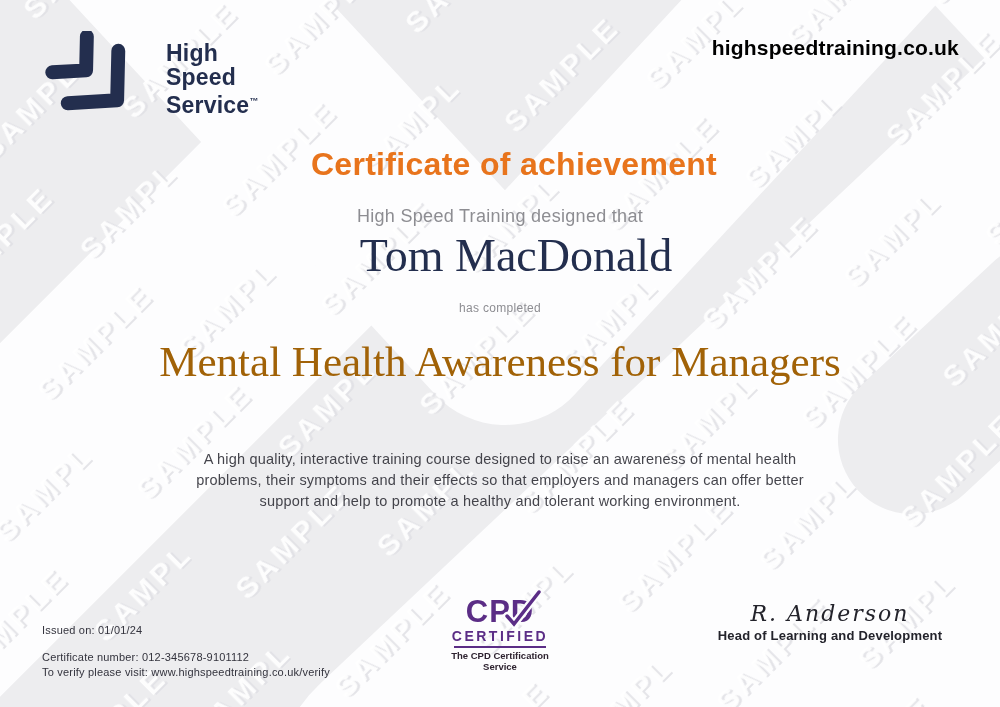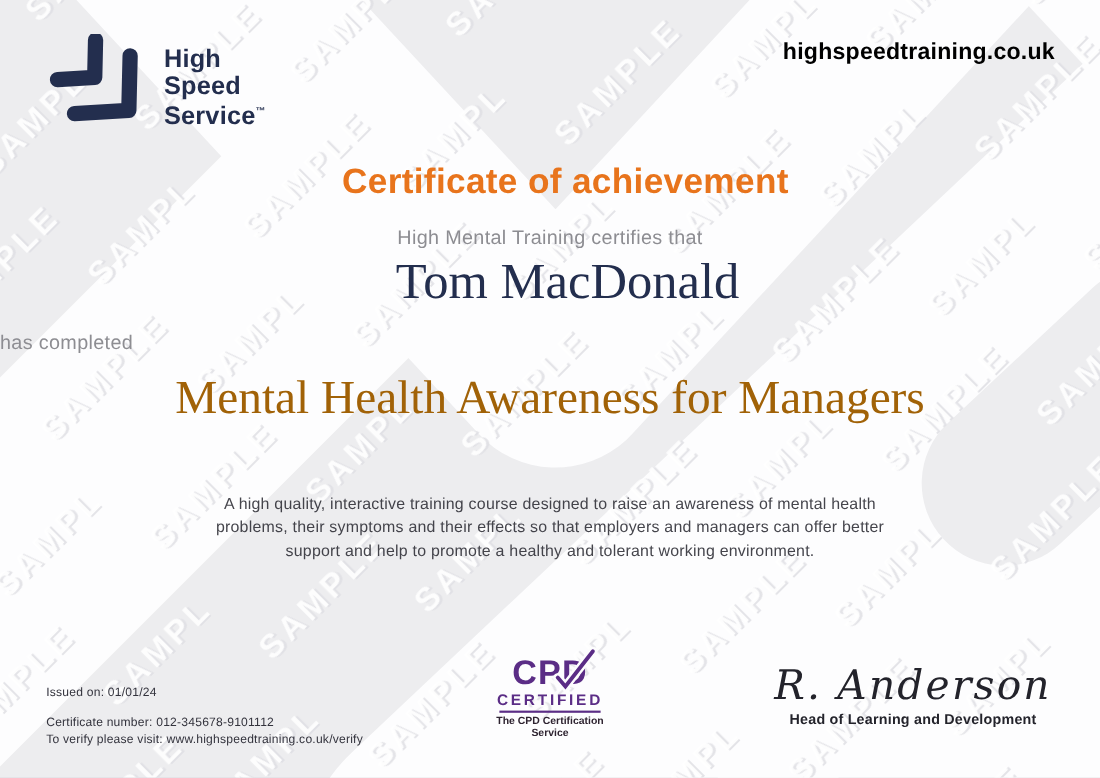--- a/index.html
+++ b/index.html
@@ -10,35 +10,35 @@
     -webkit-font-smoothing:antialiased;
   }
   .bg{position:absolute;inset:0;z-index:0;}
   .wmtxt{font-family:"Liberation Sans",sans-serif;font-weight:bold;font-size:30px;letter-spacing:4px;}
   .wm-shadow{fill:#dfdfe4;opacity:.85;}
   .wm-white{fill:#ffffff;opacity:.9;}
   .content{position:absolute;inset:0;z-index:2;}
 
   
   .logo{position:absolute;left:45px;top:31px;display:flex;align-items:flex-start;}
-  .logo-text{margin-left:8px;margin-top:10px;color:#232e4e;font-weight:bold;
+  .logo-text{margin-left:25px;margin-top:10px;color:#232e4e;font-weight:bold;
     font-size:23px;line-height:24px;letter-spacing:.2px;}
   .tm{font-size:9px;vertical-align:super;font-weight:bold;}
   .site-url{position:absolute;right:41px;top:36px;color:#000000;
     font-size:21px;font-weight:bold;letter-spacing:.2px;}
 
   
   .cert-title{position:absolute;left:0;right:0;top:146px;text-align:center;
     color:#e8741c;font-size:32px;font-weight:bold;letter-spacing:.3px;padding-left:28px;}
   .certifies-line{position:absolute;left:0;right:0;top:206px;text-align:center;
     color:#8d8d92;font-size:18px;letter-spacing:.3px;}
   .recipient-name{position:absolute;left:0;right:0;top:229px;text-align:center;
     color:#232e4e;font-size:46px;font-family:"Liberation Serif",serif;font-weight:normal;padding-left:32px;}
-  .completed-line{position:absolute;left:0;right:0;top:301px;
-    color:#8d8d92;font-size:18px;letter-spacing:.3px;}
+  .completed-line{position:absolute;left:0;right:0;top:301px;text-align:center;
+    color:#8d8d92;font-size:12px;letter-spacing:.3px;}
   .course-title{position:absolute;left:50%;transform:translateX(-50%);top:336px;
     width:700px;text-align:center;color:#a16207;font-size:43px;line-height:52px;
     font-family:Liberation Serif, serif;font-weight:normal;}
   .description{position:absolute;left:50%;transform:translateX(-50%);top:449px;
     width:680px;text-align:center;color:#2c2c34;font-size:14.5px;line-height:21px;
     letter-spacing:.2px;font-weight:bold;opacity:.88;}
   .description div{font-weight:normal;}
   .description{font-weight:normal;}
 
   
@@ -48,21 +48,21 @@
 
   .cpd{position:absolute;left:50%;transform:translateX(-50%);top:597px;
     width:120px;text-align:center;color:#5b2d86;}
   .cpd-acronym{position:relative;font-size:31px;font-weight:bold;letter-spacing:1px;line-height:30px;}
   .cpd-check{position:absolute;left:50%;top:-9px;transform:translateX(-50%);pointer-events:none;}
   .cpd-certified{font-size:14px;font-weight:bold;letter-spacing:2.5px;margin-top:1px;}
   .cpd-rule{height:2px;background:#5b2d86;width:92px;margin:2px auto 3px auto;}
   .cpd-service{color:#2e2330;font-size:9.5px;font-weight:bold;line-height:10.5px;}
 
   .sig-block{position:absolute;right:40px;top:601px;width:260px;text-align:center;}
-  .signature{font-family:"DejaVu Serif",cursive;font-style:italic;font-size:37px;
+  .signature{font-family:"DejaVu Serif",cursive;font-style:italic;font-size:22px;
     color:#23232b;letter-spacing:2px;}
   .sig-role{margin-top:2px;color:#23232b;font-size:13px;font-weight:bold;letter-spacing:.2px;}
 </style>
 </head>
 <body>
 
 <div class="page">
 
   <svg class="bg" width="1000" height="707" viewBox="0 0 1000 707">
     <defs>
@@ -96,21 +96,21 @@
       </svg>
       <div class="logo-text">
         <div>High</div>
         <div>Speed</div>
         <div><span>Service</span><span class="tm">™</span></div>
       </div>
     </div>
     <div class="site-url">highspeedtraining.co.uk</div>
 
     <div class="cert-title">Certificate of achievement</div>
-    <div class="certifies-line">High Mental Training certifies that</div>
+    <div class="certifies-line">High Speed Training designed that</div>
     <div class="recipient-name">Tom MacDonald</div>
     <div class="completed-line">has completed</div>
     <div class="course-title">Mental Health Awareness for Managers</div>
     <div class="description">
       <div>A high quality, interactive training course designed to raise an awareness of mental health</div>
       <div>problems, their symptoms and their effects so that employers and managers can offer better</div>
       <div>support and help to promote a healthy and tolerant working environment.</div>
     </div>
 
     <div class="issue-block">

